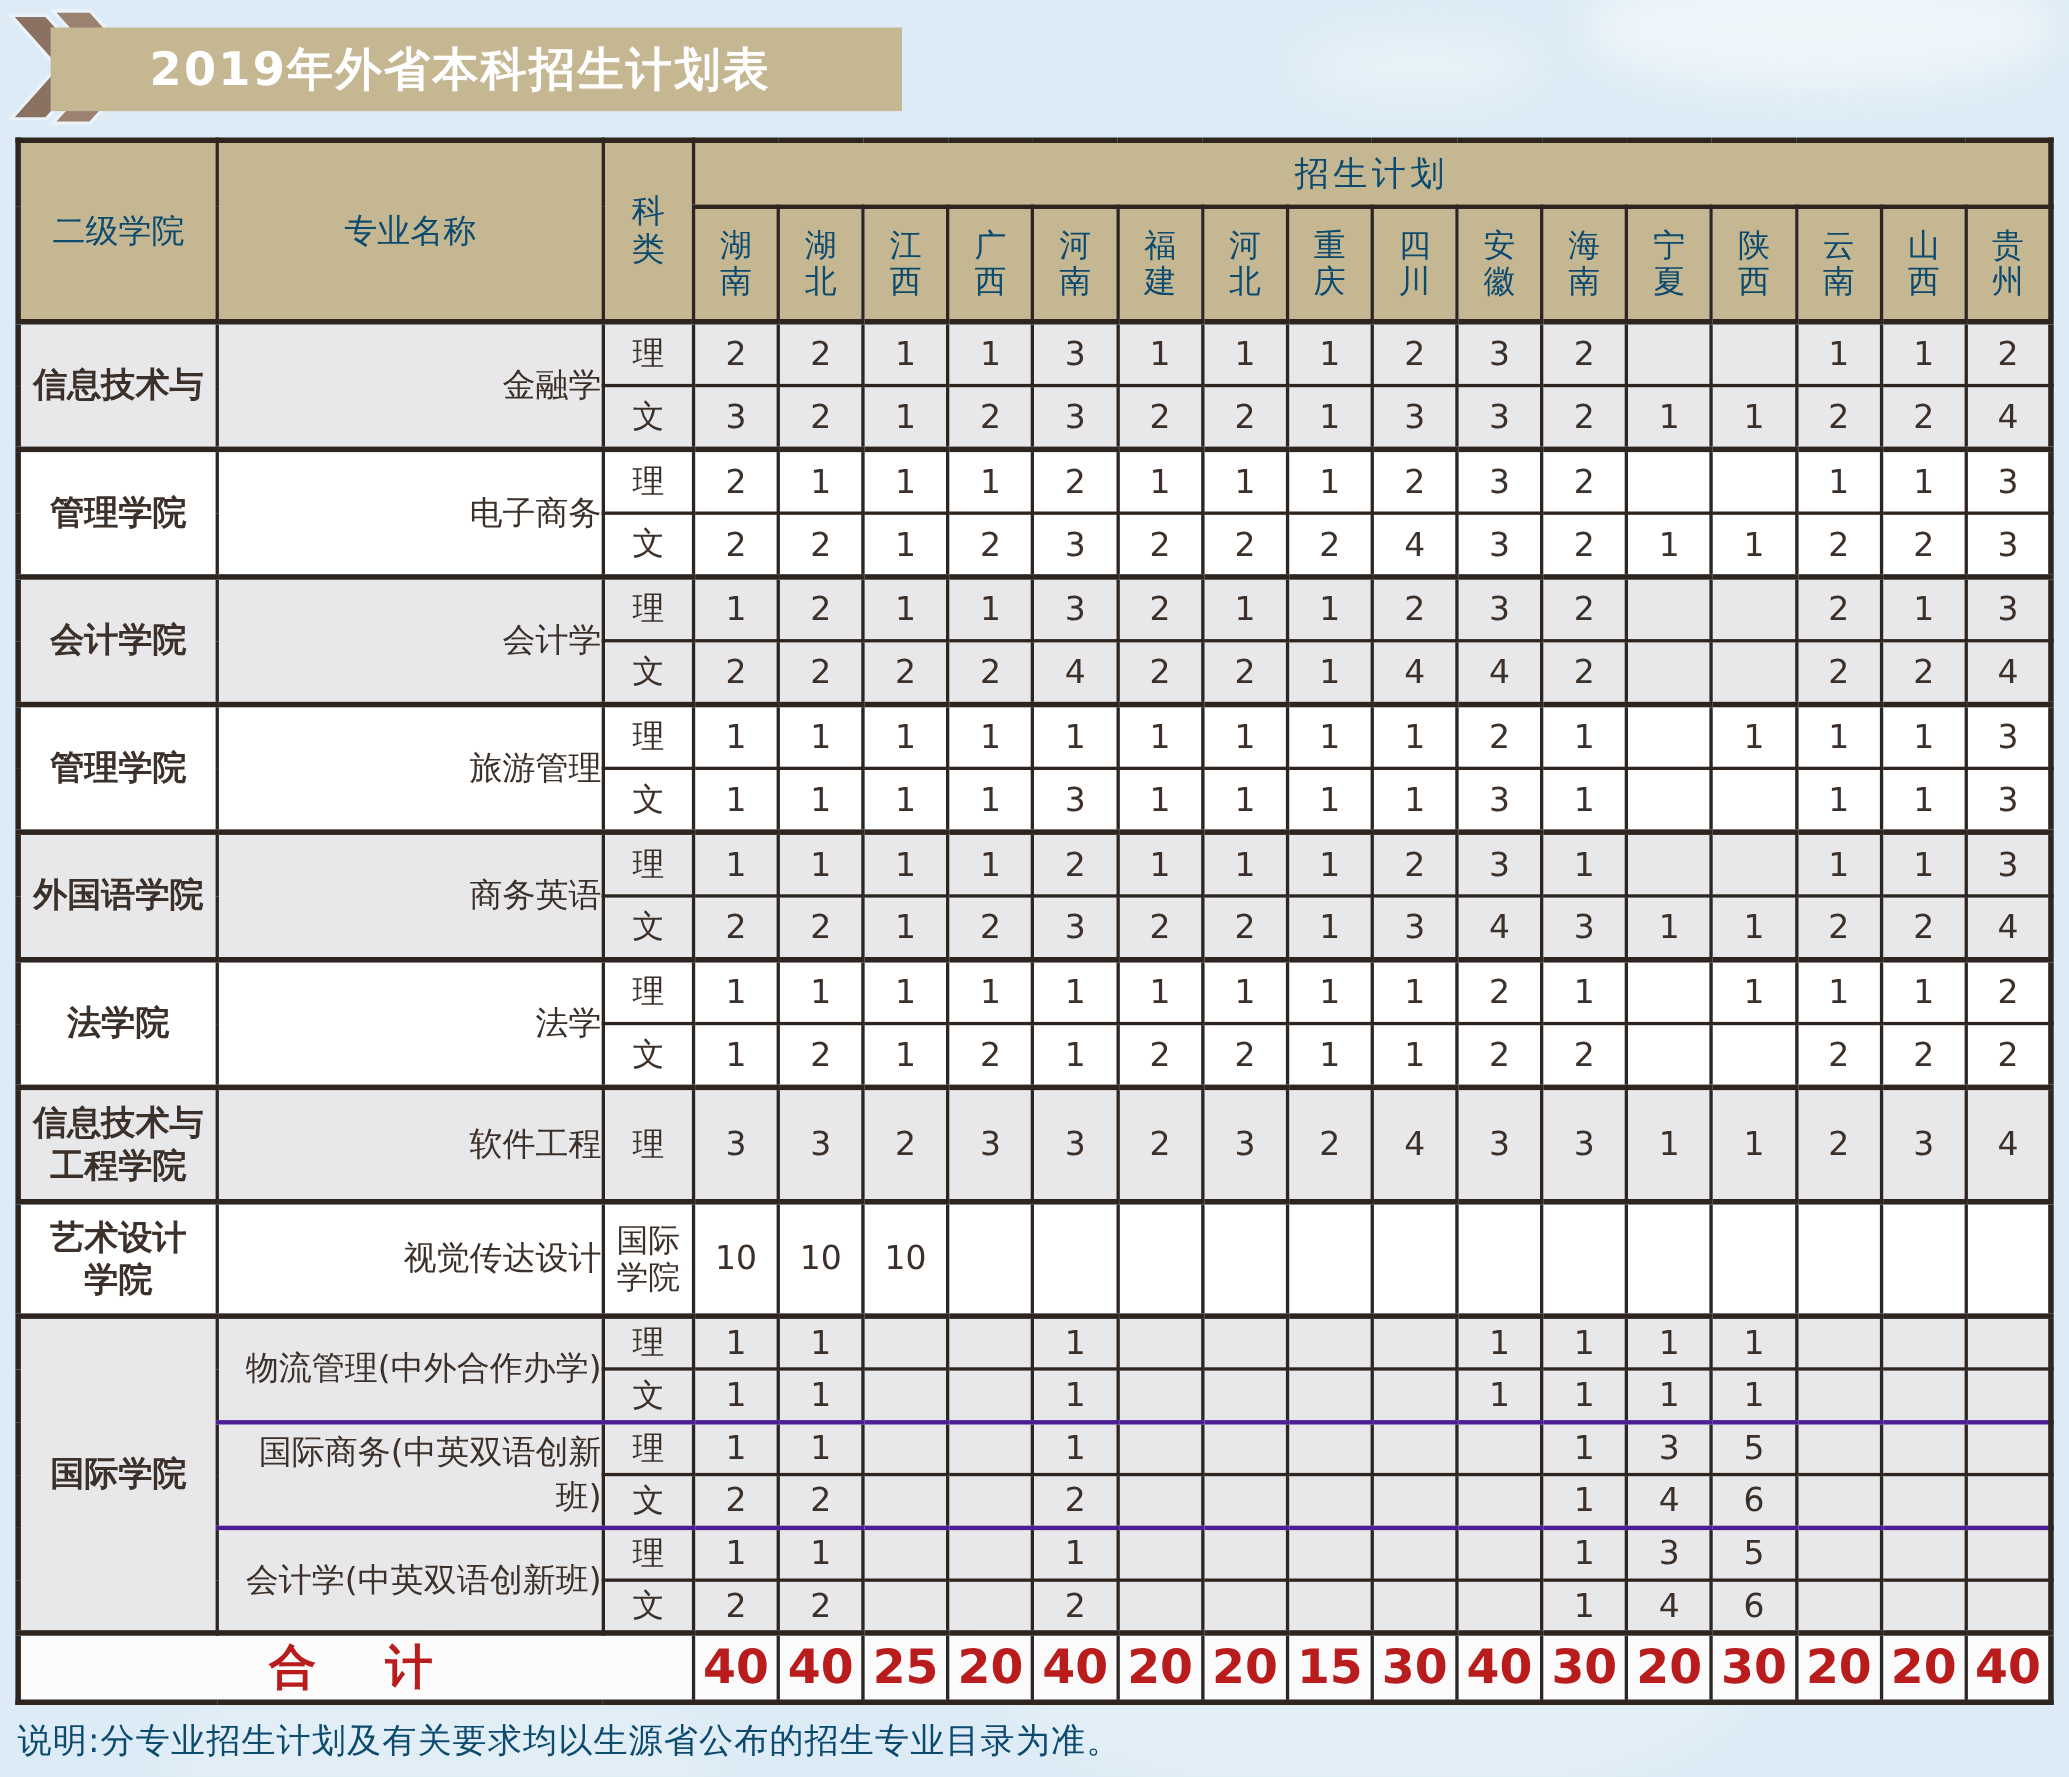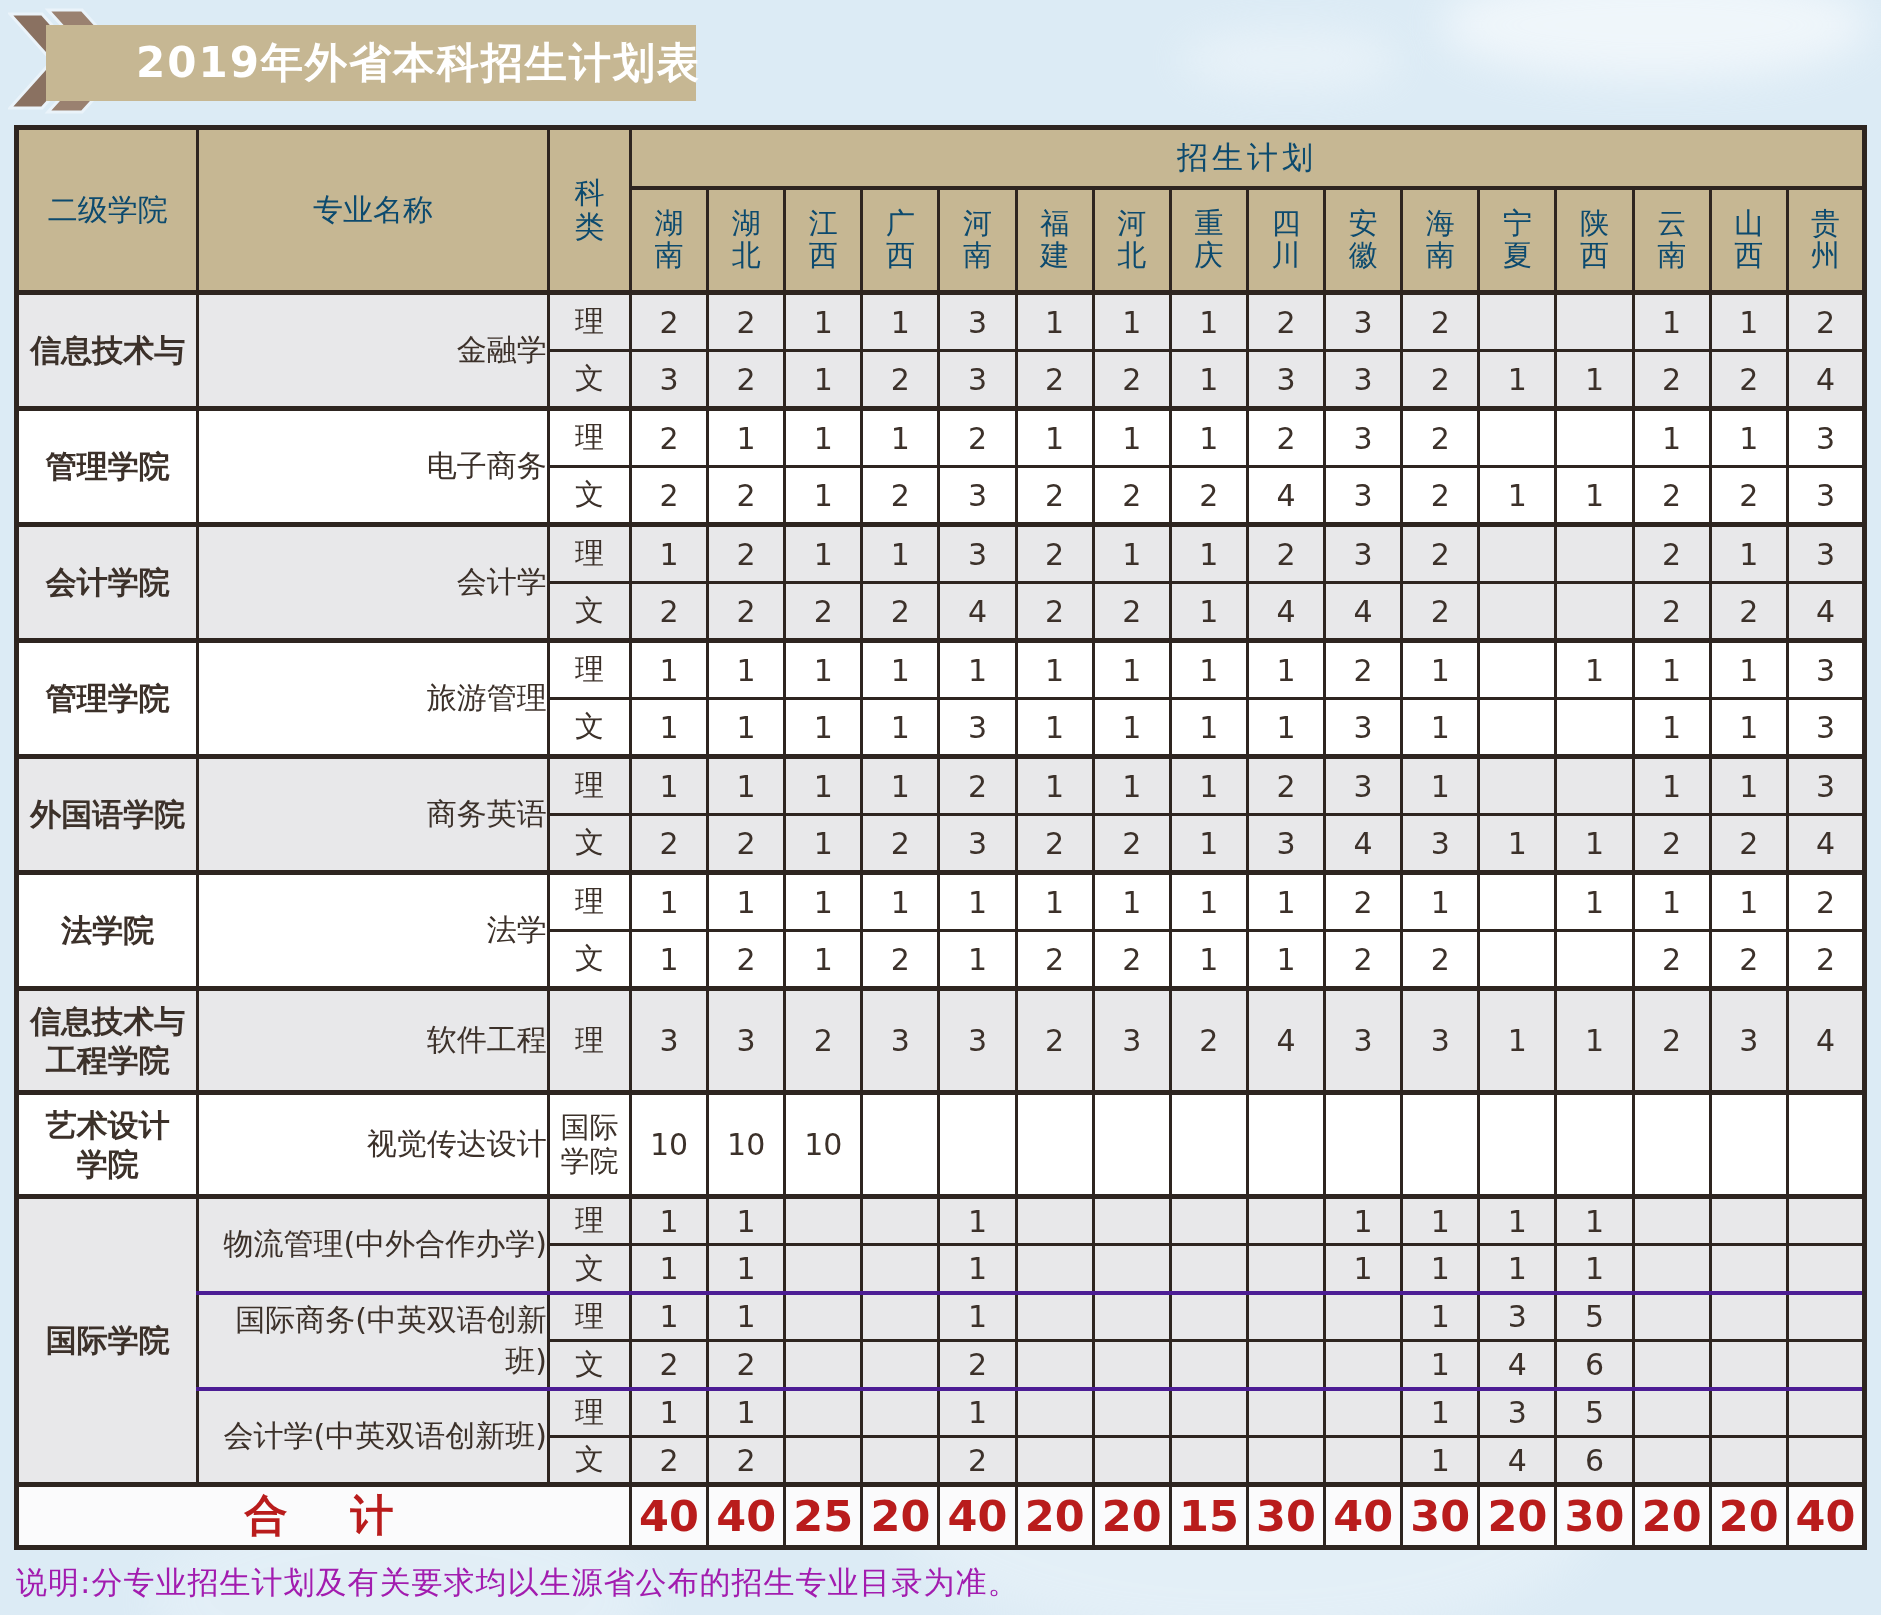--- a/index.html
+++ b/index.html
@@ -9,21 +9,21 @@
     background:#dcebf5;
     font-family:"DejaVu Sans", sans-serif;
   }
   .cloud { position:absolute; background:#ffffff; border-radius:50%; filter:blur(20px); pointer-events:none; }
   .cloud1 { left:1440px; top:-30px; width:430px; height:110px; opacity:.55; }
   .cloud2 { left:1180px; top:30px; width:220px; height:60px; opacity:.35; }
   .cloud3 { left:900px; top:1380px; width:700px; height:260px; opacity:.22; }
   .cloud4 { left:150px; top:1500px; width:500px; height:200px; opacity:.18; }
 
   .title-bar {
-    position:absolute; left:46px; top:25px; width:650px; height:76px;
+    position:absolute; left:46px; top:25px; width:774px; height:76px;
     background:#c6b793; display:flex; align-items:center;
     padding-left:90px;
   }
   .title-text { color:#ffffff; font-size:42px; font-weight:bold; letter-spacing:2px; white-space:nowrap; }
   .chevron-wrap { position:absolute; left:8px; top:6px; width:120px; height:110px; }
 
   table.plan {
     position:absolute; left:14px; top:125px; width:1853px;
     border-collapse:collapse; table-layout:fixed;
     border:5px solid #2e2520;
@@ -55,21 +55,21 @@
   tr.major-start td { border-top:4px solid #4c1d95; }
 
   tr.total-row td {
     border-top:5px solid #2e2520; background:#fbfbfc;
     font-weight:bold; font-size:43px; height:56px; color:#b91c1c;
   }
   td.total-label { font-size:34px; letter-spacing:10px; }
 
   .footnote {
     position:absolute; left:16px; top:1562px;
-    font-size:31px; color:#a21caf; letter-spacing:1px;
+    font-size:31px; color:#0c4a6e; letter-spacing:1px;
   }
 </style>
 </head>
 <body>
 
 <div class="cloud cloud1"></div>
 <div class="cloud cloud2"></div>
 <div class="cloud cloud3"></div>
 <div class="cloud cloud4"></div>
 

